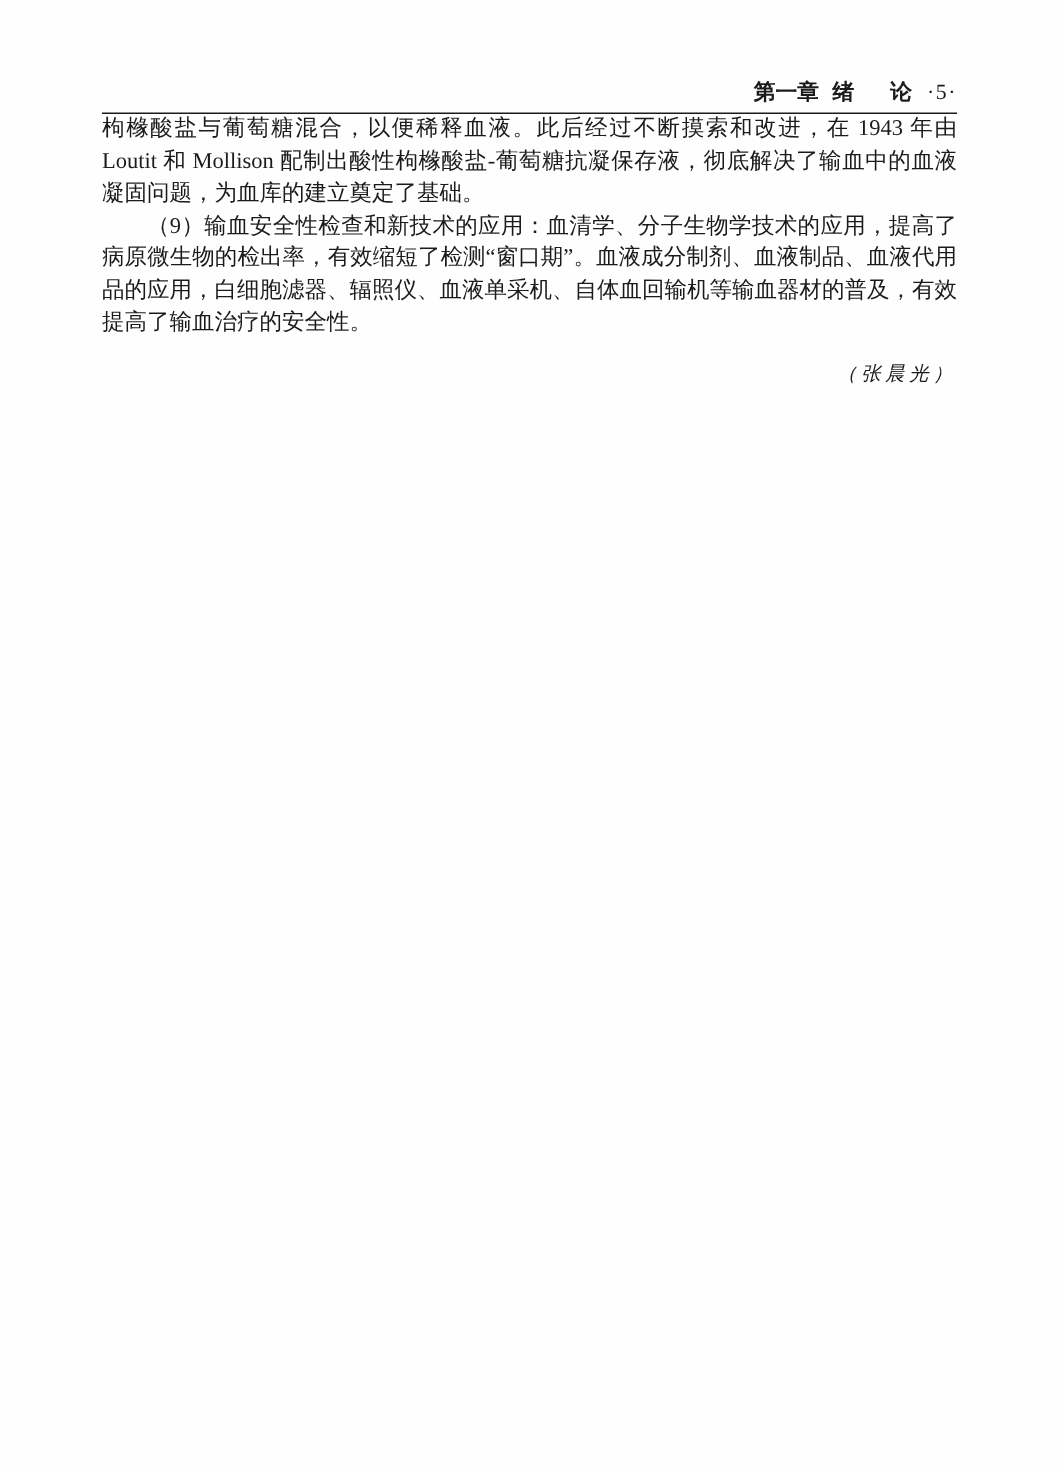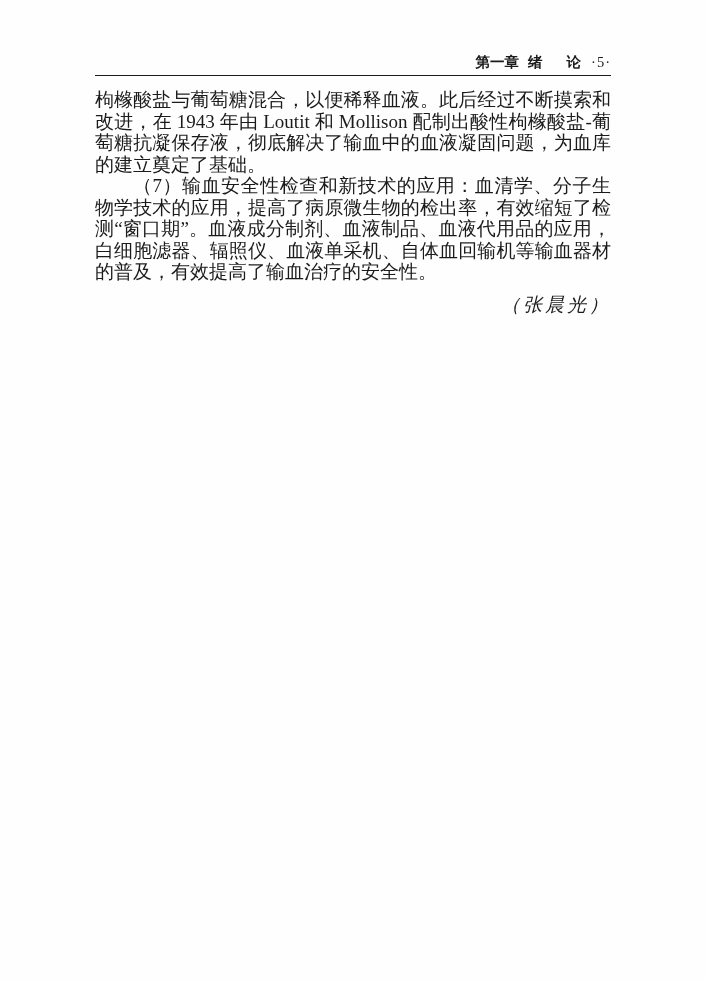--- a/index.html
+++ b/index.html
@@ -8,21 +8,21 @@
     background: #ffffff;
   }
   .page {
     position: relative;
     width: 706px;
     height: 982px;
     background: #fefefe;
     color: #1b1b1b;
     font-family: "Liberation Serif", "DejaVu Serif", serif;
     box-sizing: border-box;
-    padding: 0 95px;
+    padding: 0 68px;
     overflow: hidden;
   }
   .running-header {
     display: flex;
     justify-content: flex-end;
     align-items: baseline;
     padding-top: 52px;
     font-size: 14.5px;
     line-height: 20px;
   }
@@ -41,36 +41,35 @@
     font-weight: normal;
     margin-left: 10px;
     letter-spacing: 1px;
   }
   .header-rule {
     border: none;
     border-top: 1.6px solid #1b1b1b;
     margin: 3px 0 0 0;
   }
   .body-text {
-    margin-top: 13px;
-    font-size: 19px;
+    font-size: 15px;
     line-height: 21.5px;
     text-align: justify;
     overflow-wrap: break-word;
   }
   .body-text p {
     margin: 0;
   }
   .body-text p.indent {
     text-indent: 2em;
   }
   .signature {
     margin-top: 11px;
     text-align: right;
-    font-size: 19px;
+    font-size: 13px;
     font-style: italic;
     letter-spacing: 3px;
     line-height: 21.5px;
   }
 </style>
 </head>
 <body>
 
 <div class="page">
 
@@ -78,18 +77,18 @@
     <span class="chapter">第一章</span>
     <span class="sec-a">绪</span>
     <span class="sec-b">论</span>
     <span class="pagenum">·5·</span>
   </div>
 
   <hr class="header-rule">
 
   <div class="body-text">
     <p>枸橼酸盐与葡萄糖混合，以便稀释血液。此后经过不断摸索和改进，在 1943 年由 Loutit 和 Mollison 配制出酸性枸橼酸盐-葡萄糖抗凝保存液，彻底解决了输血中的血液凝固问题，为血库的建立奠定了基础。</p>
-    <p class="indent">（7）输血安全性检查和新技术的应用：血清学、分子生物学技术的应用，提高了病原微生物的检出率，有效缩短了检测“窗口期”。血液成分制剂、血液制品、血液代用品的应用，白细胞滤器、辐照仪、血液单采机、自体血回输机等输血器材的普及，有效提高了输血治疗的安全性。</p>
+    <p class="indent">（9）输血安全性检查和新技术的应用：血清学、分子生物学技术的应用，提高了病原微生物的检出率，有效缩短了检测“窗口期”。血液成分制剂、血液制品、血液代用品的应用，白细胞滤器、辐照仪、血液单采机、自体血回输机等输血器材的普及，有效提高了输血治疗的安全性。</p>
   </div>
 
   <div class="signature">（张晨光）</div>
 
 </div>
 
 </body></html>

